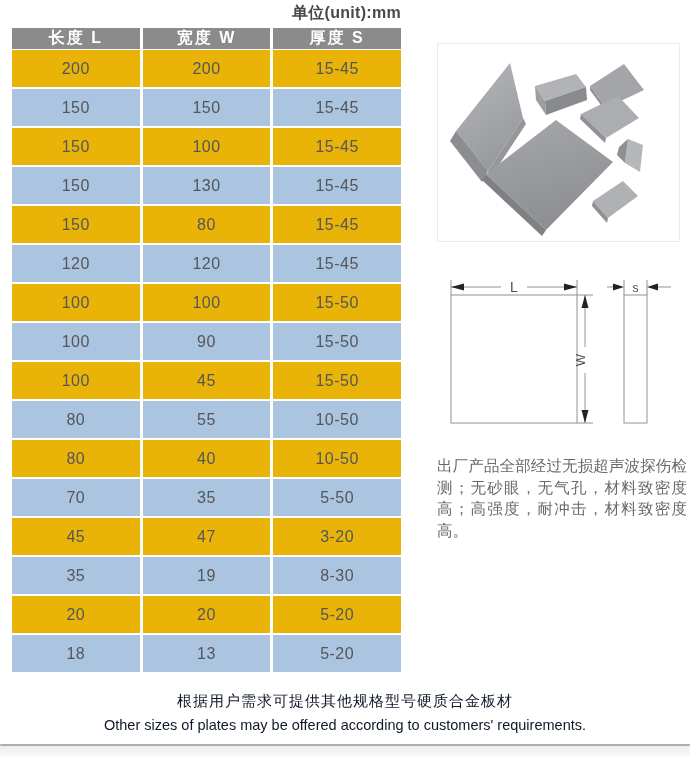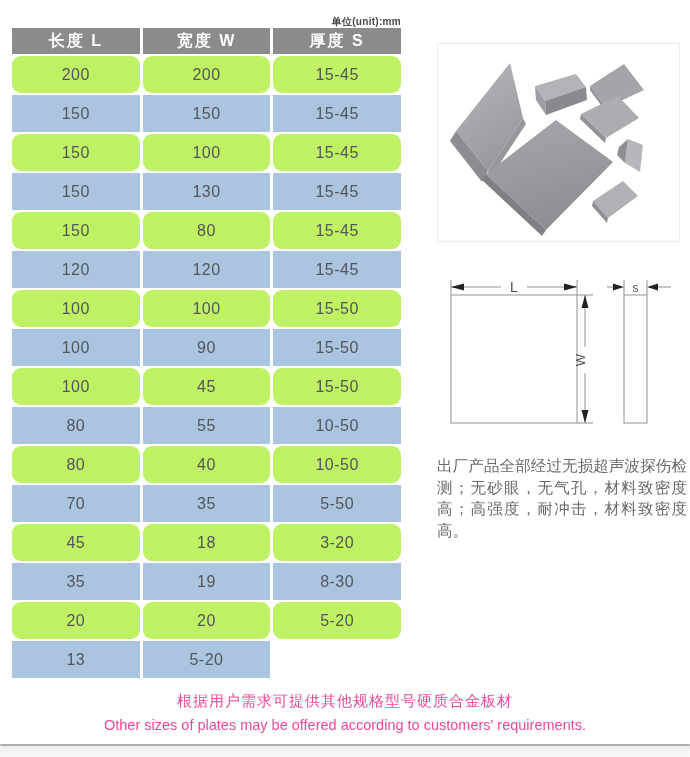--- a/index.html
+++ b/index.html
@@ -3,57 +3,57 @@
 <meta charset="utf-8">
 <style>
   html,body{margin:0;padding:0;background:#fff;}
   .page{
     position:relative;width:690px;height:757px;background:#fff;overflow:hidden;
     font-family:"Liberation Sans","DejaVu Sans",sans-serif;
   }
   
   .unit-label{
     position:absolute;left:0;top:3px;width:401px;text-align:right;
-    font-size:10px;font-weight:bold;color:#47484a;letter-spacing:.3px;margin-top:12px;
+    font-size:16px;font-weight:bold;color:#47484a;letter-spacing:.3px;
   }
   
   .spec-table{position:absolute;left:12px;top:28px;width:389px;}
   .thead,.trow{display:grid;grid-template-columns:1fr 1fr 1fr;column-gap:3px;}
-  .thead{height:26px;margin-bottom:2px;}
+  .thead{height:20px;margin-bottom:2px;}
   .hcell{
     background:#8b8b8b;color:#ffffff;font-weight:bold;font-size:16px;
     display:flex;align-items:center;justify-content:center;letter-spacing:2px;
   }
   .tbody{display:flex;flex-direction:column;gap:2px;}
   .trow{height:37px;}
   .tcell{
     display:flex;align-items:center;justify-content:center;
     font-size:16px;color:#54565a;letter-spacing:.5px;
   }
-  .light .tcell{background:#bef264;border-radius:9px;}
+  .light .tcell{background:#eab308;}
   .blue  .tcell{background:#abc5e1;}
   
   .photo{
     position:absolute;left:437px;top:43px;width:241px;height:197px;
     background:#fff;border:1px solid #ececec;
   }
   .photo svg{display:block;width:100%;height:100%;}
   
   .diagram{position:absolute;left:443px;top:263px;width:243px;height:168px;}
   .diagram svg{display:block;width:100%;height:100%;}
   .dim-label{font-family:"Liberation Sans","DejaVu Sans",sans-serif;fill:#4c4d4f;}
   
   .desc{
     position:absolute;left:437px;width:250px;color:#68696c;
     text-align:justify;text-justify:inter-character;margin:0;
   }
   .desc-cn{top:455px;font-size:15.5px;line-height:21.5px;}
   .desc-en{top:563px;font-size:15.5px;line-height:21.7px;word-spacing:1px;}
   
-  .footer{position:absolute;left:0;top:692px;width:690px;text-align:center;color:#ec4899;}
+  .footer{position:absolute;left:0;top:692px;width:690px;text-align:center;color:#0f172a;}
   .footer-cn{font-size:15px;letter-spacing:1px;}
   .footer-en{font-size:14.5px;margin-top:6px;}
   
   .bottom-rule{
     position:absolute;left:0;top:744px;width:690px;height:2px;
     background:#aeaeae;border-radius:2px;
   }
   .bottom-band{
     position:absolute;left:0;top:746px;width:690px;height:11px;
     background:linear-gradient(#ededed,#fafafa);
@@ -128,34 +128,35 @@
           <div class="tcell">40</div>
           <div class="tcell">10-50</div>
         </div>
         <div class="trow blue">
           <div class="tcell">70</div>
           <div class="tcell">35</div>
           <div class="tcell">5-50</div>
         </div>
         <div class="trow light">
           <div class="tcell">45</div>
-          <div class="tcell">18</div>
+          <div class="tcell">47</div>
           <div class="tcell">3-20</div>
         </div>
         <div class="trow blue">
           <div class="tcell">35</div>
           <div class="tcell">19</div>
           <div class="tcell">8-30</div>
         </div>
         <div class="trow light">
           <div class="tcell">20</div>
           <div class="tcell">20</div>
           <div class="tcell">5-20</div>
         </div>
         <div class="trow blue">
+          <div class="tcell">18</div>
           <div class="tcell">13</div>
           <div class="tcell">5-20</div>
         </div>
       </div>
   </div>
 
   <div class="photo">
     <svg viewBox="0 0 241 197">
       <defs>
         <linearGradient id="g1" x1="0" y1="0" x2="0.4" y2="1">

